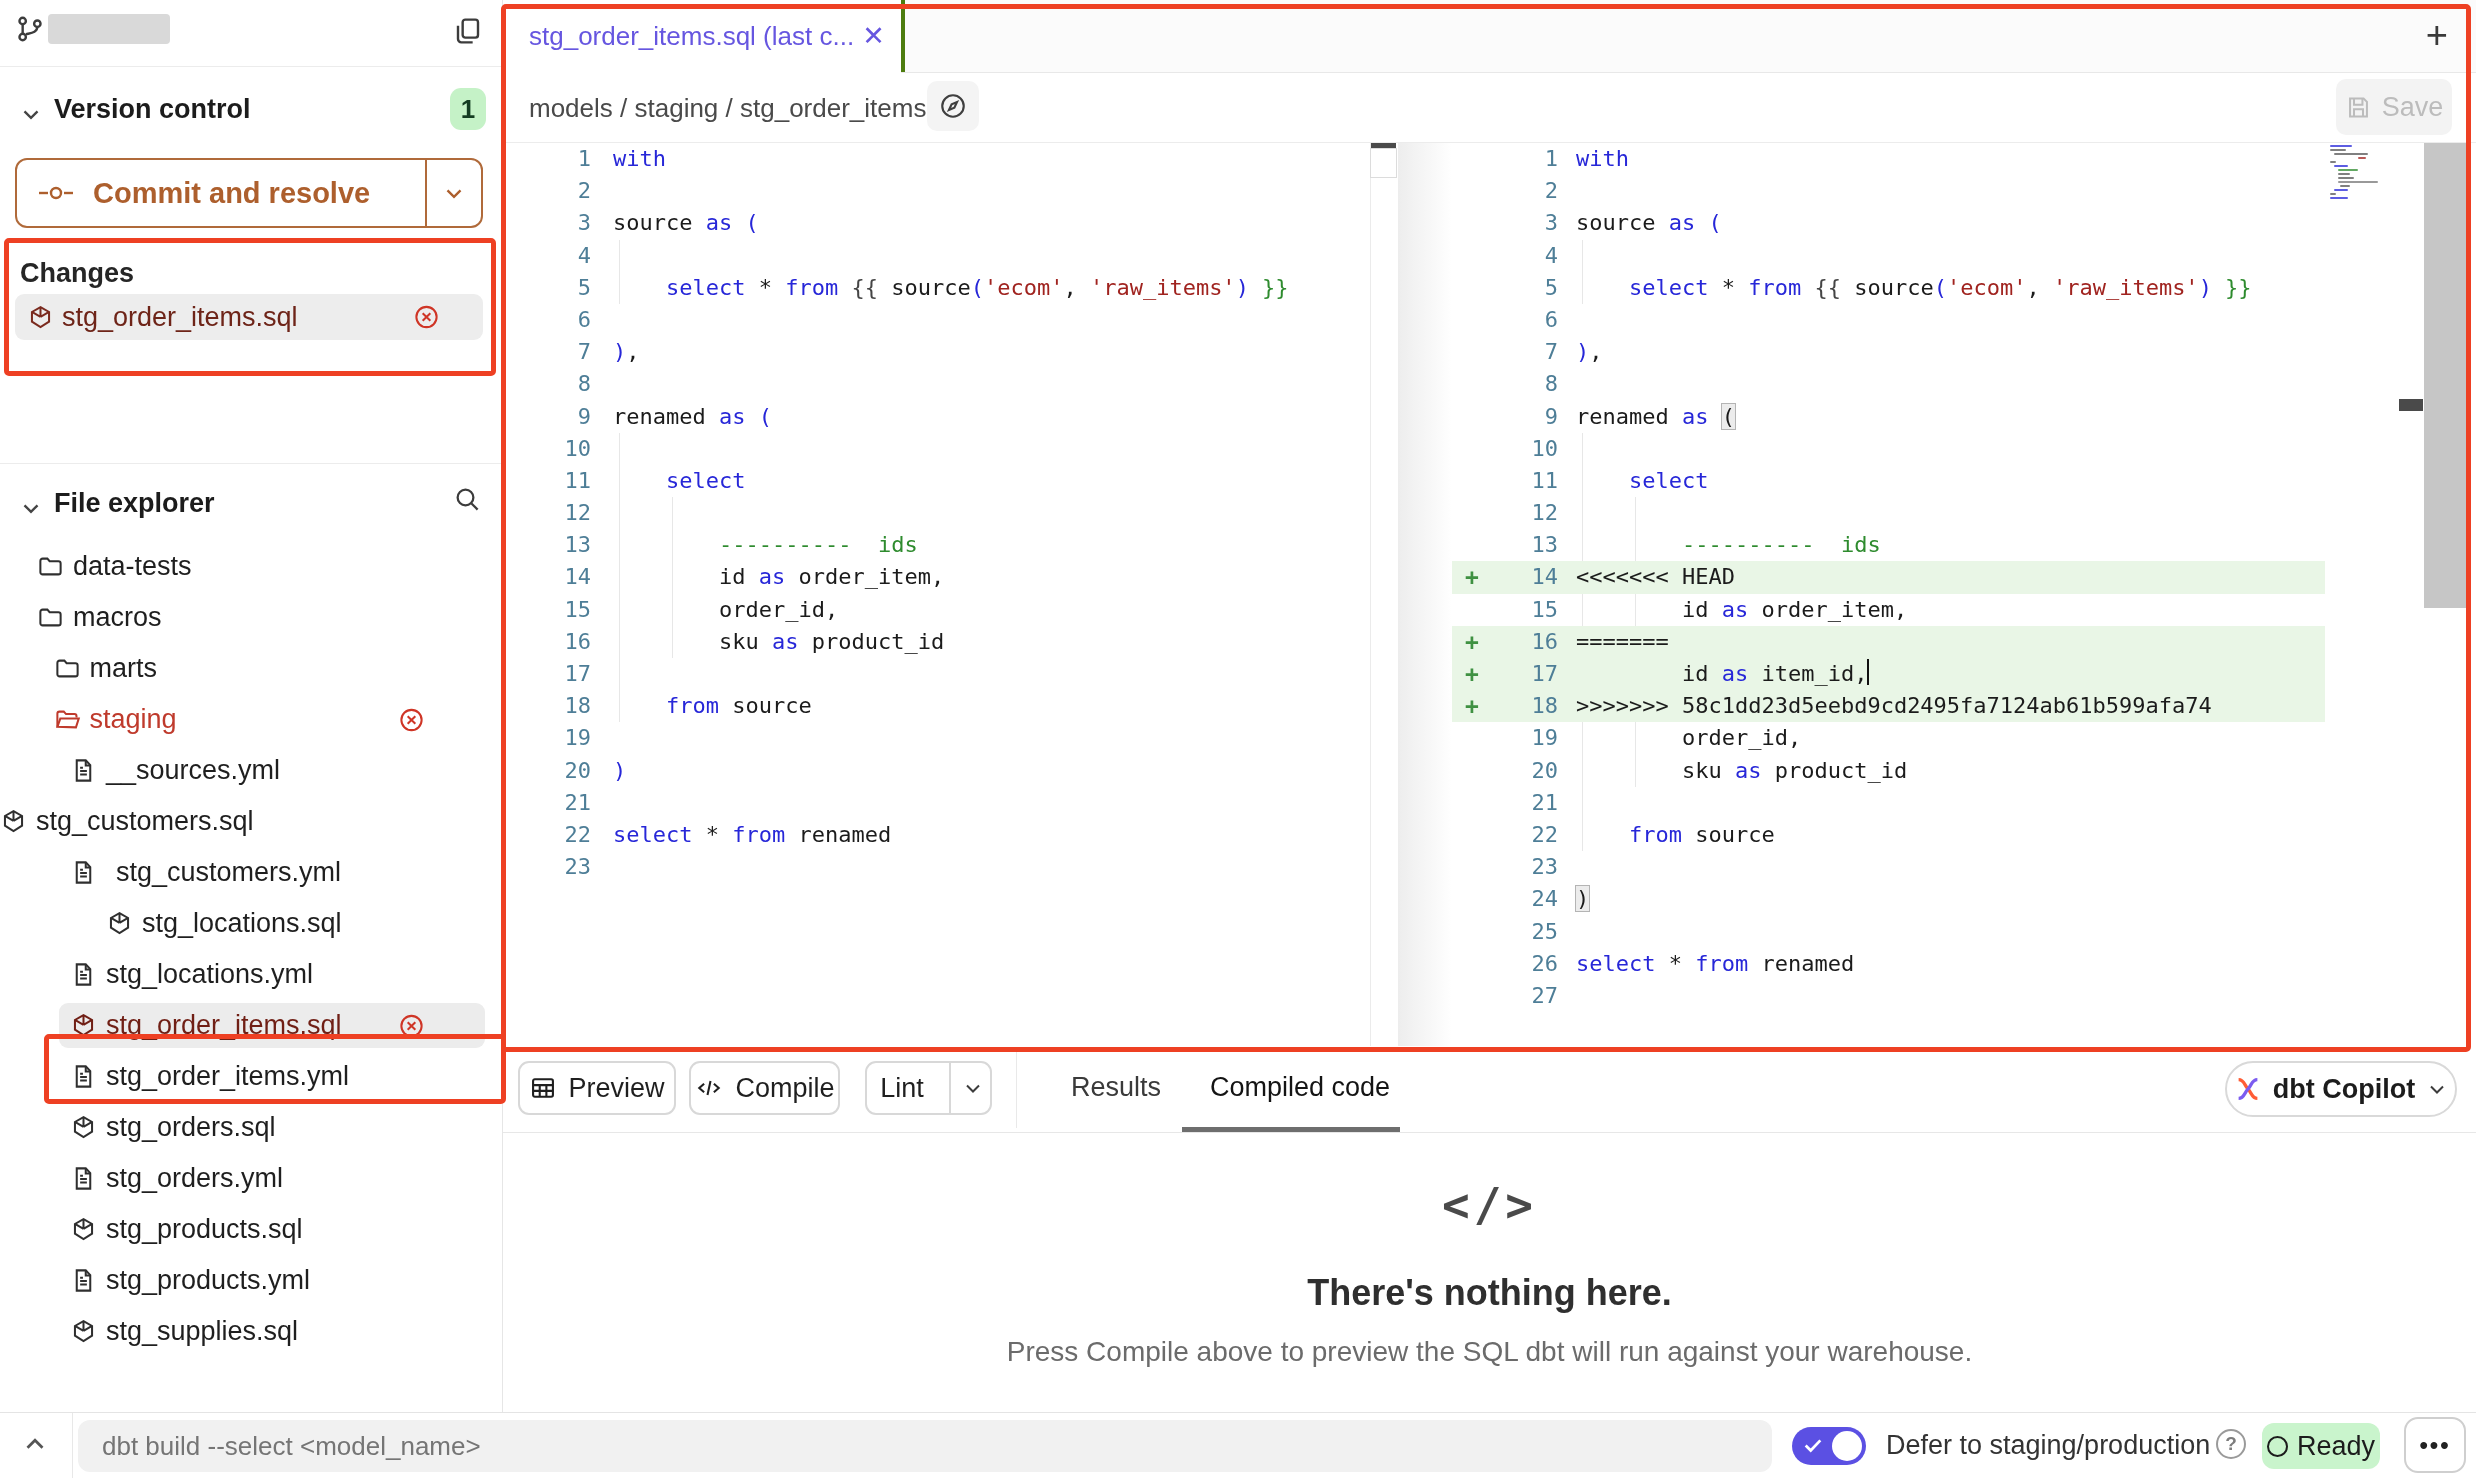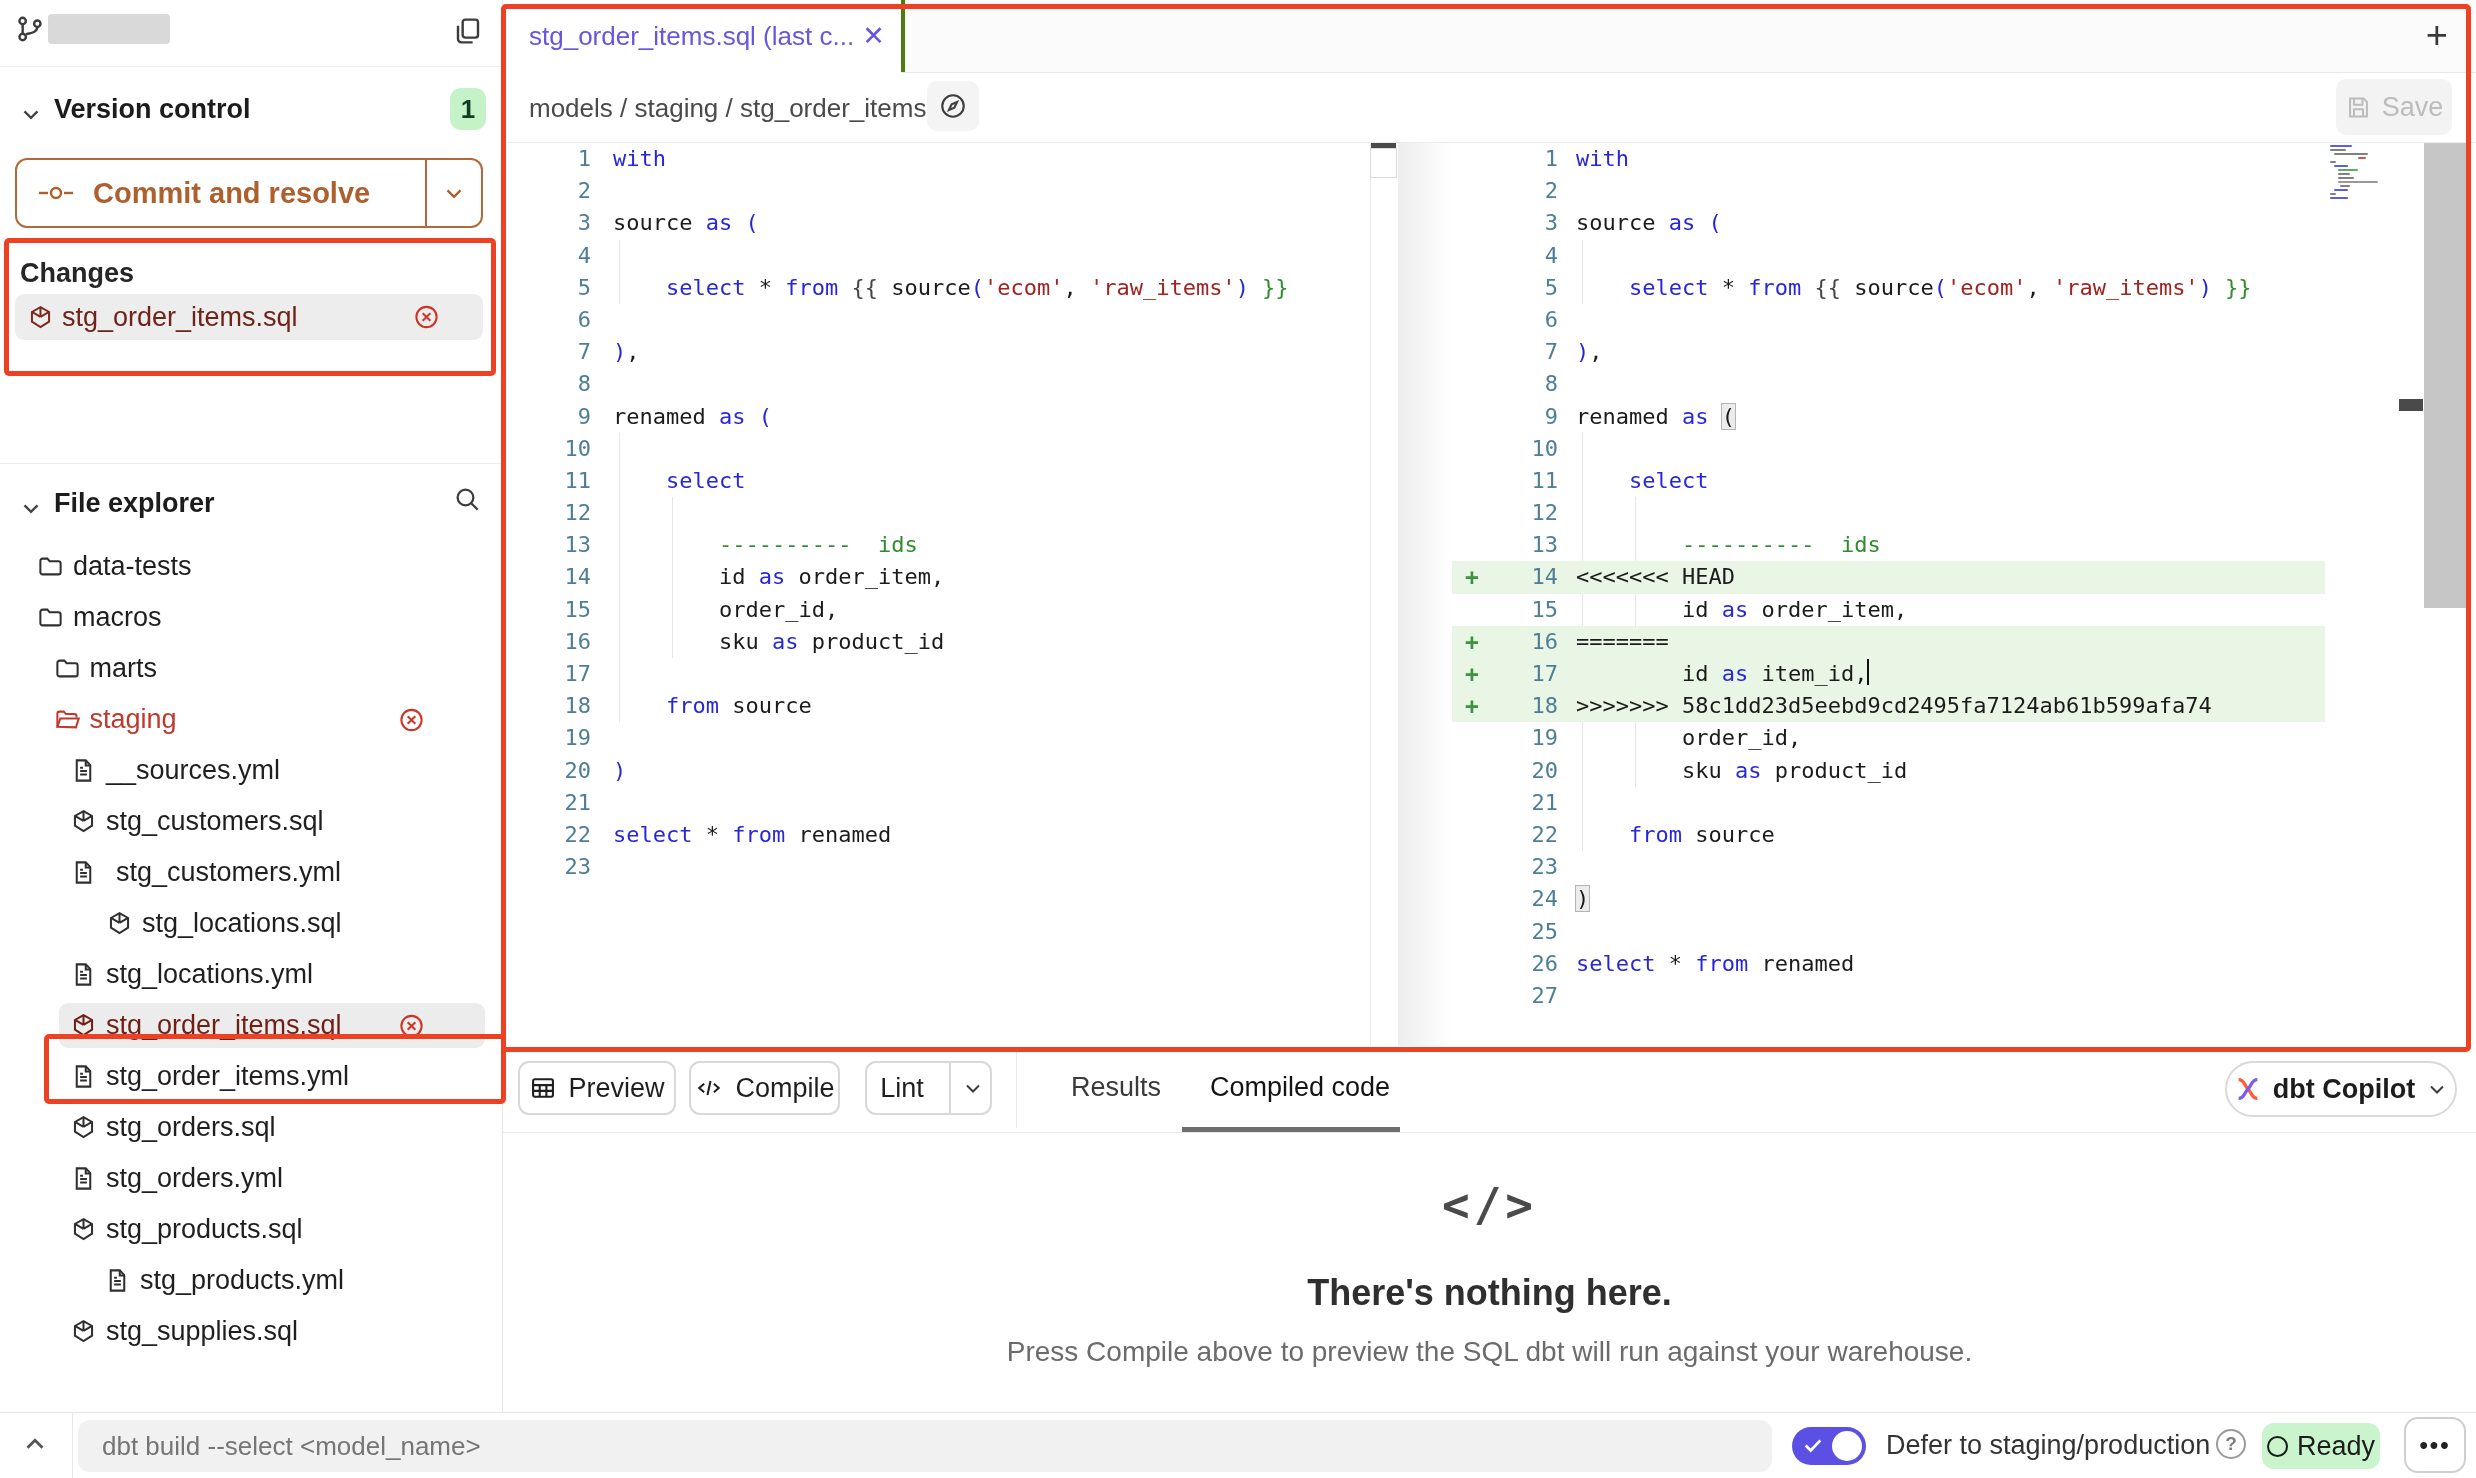--- a/index.html
+++ b/index.html
@@ -226,21 +226,21 @@
       <div class="fx-row" style="padding-left: 70px;">
         <span class="ic">
           <svg width="27" height="27" viewBox="0 0 24 24" fill="none" stroke="currentColor" stroke-width="1.8">
             <path d="M6 3h8l4 4.2V21H6z"></path>
             <path d="M14 3v4.5h4"></path>
             <path d="M9 12.5h6M9 15.5h6M9 9.5h2.5"></path>
           </svg>
         </span>
         <span>__sources.yml</span>
       </div>
-      <div class="fx-row" style="padding-left: 70px;">
+      <div class="fx-row" style="">
         <span class="ic">
           <svg width="27" height="27" viewBox="0 0 24 24" fill="none" stroke="currentColor" stroke-width="1.8">
             <path d="M12 2.8l7.6 4.3v8.6L12 20.5l-7.6-4.8V7.1z"></path>
             <path d="M12 2.8v8.6m0 0l-7.6-4.3M12 11.4l7.6-4.3"></path>
           </svg>
         </span>
         <span>stg_customers.sql</span>
       </div>
       <div class="fx-row" style="padding-left: 70px; gap: 10px;">
         <span class="ic">
@@ -318,21 +318,21 @@
       </div>
       <div class="fx-row" style="padding-left: 70px;">
         <span class="ic">
           <svg width="27" height="27" viewBox="0 0 24 24" fill="none" stroke="currentColor" stroke-width="1.8">
             <path d="M12 2.8l7.6 4.3v8.6L12 20.5l-7.6-4.8V7.1z"></path>
             <path d="M12 2.8v8.6m0 0l-7.6-4.3M12 11.4l7.6-4.3"></path>
           </svg>
         </span>
         <span>stg_products.sql</span>
       </div>
-      <div class="fx-row" style="padding-left: 104px;">
+      <div class="fx-row" style="padding-left: 70px;">
         <span class="ic">
           <svg width="27" height="27" viewBox="0 0 24 24" fill="none" stroke="currentColor" stroke-width="1.8">
             <path d="M6 3h8l4 4.2V21H6z"></path>
             <path d="M14 3v4.5h4"></path>
             <path d="M9 12.5h6M9 15.5h6M9 9.5h2.5"></path>
           </svg>
         </span>
         <span>stg_products.yml</span>
       </div>
       <div class="fx-row" style="padding-left: 70px;">

